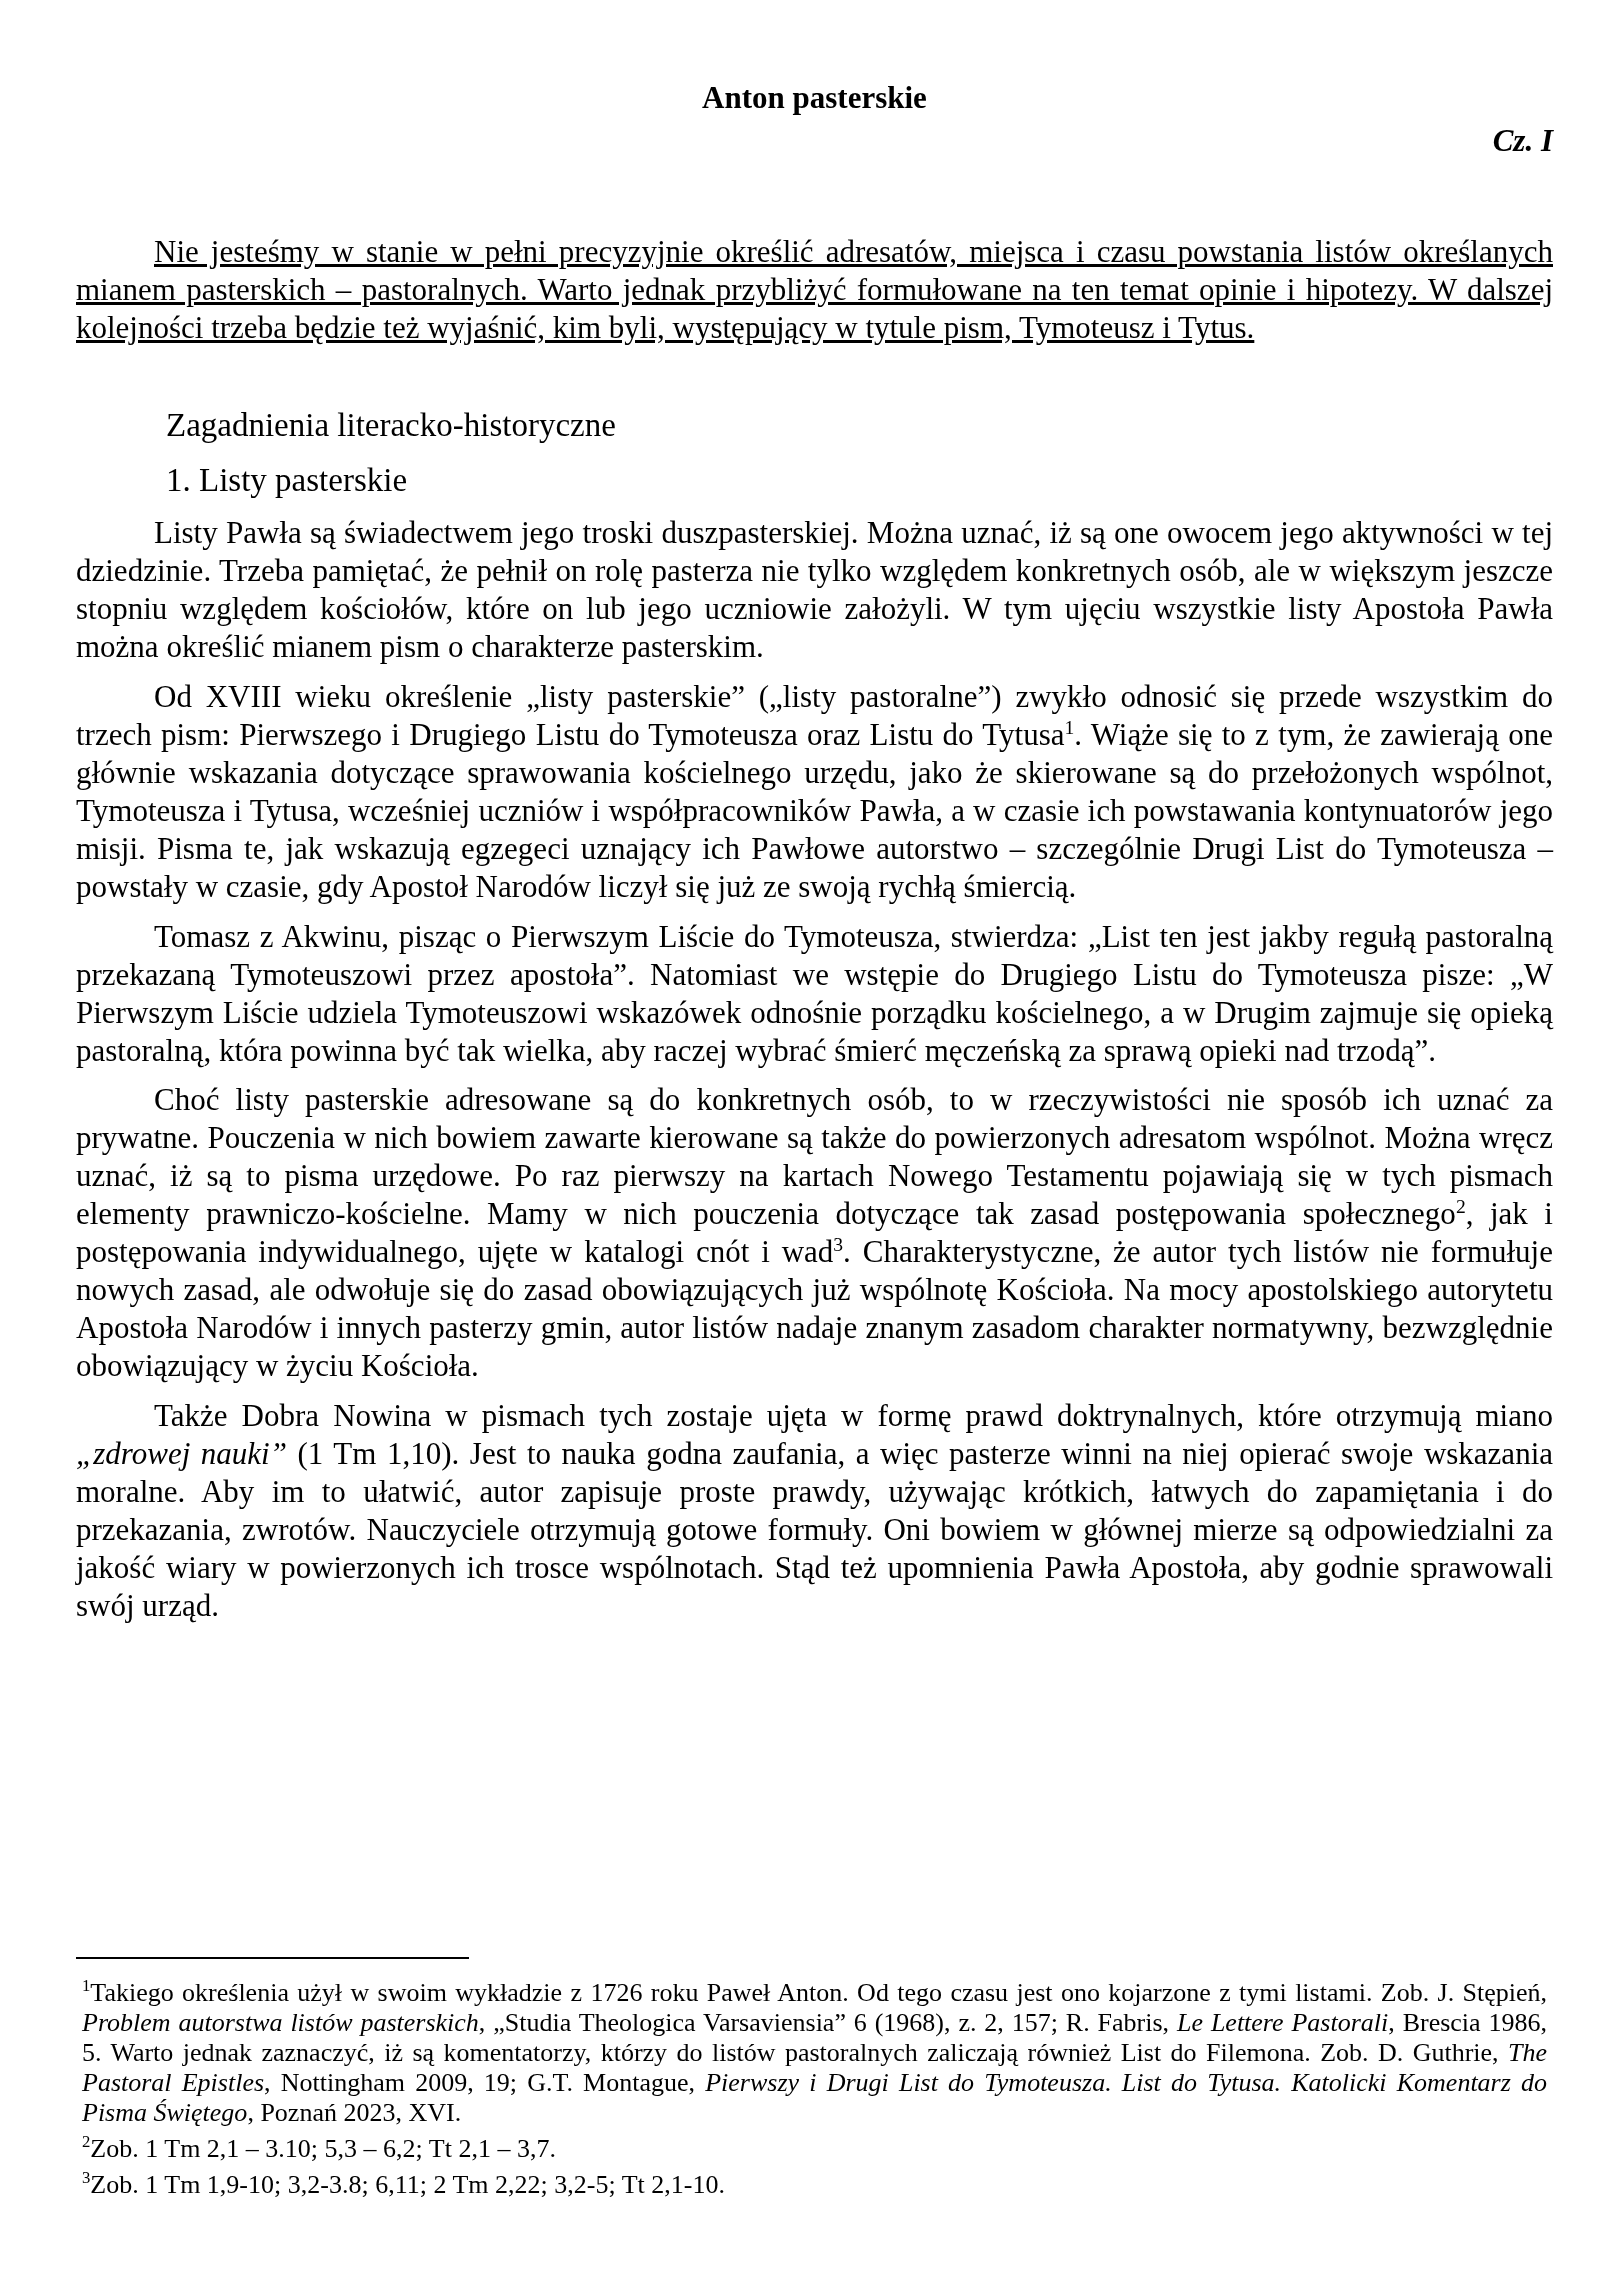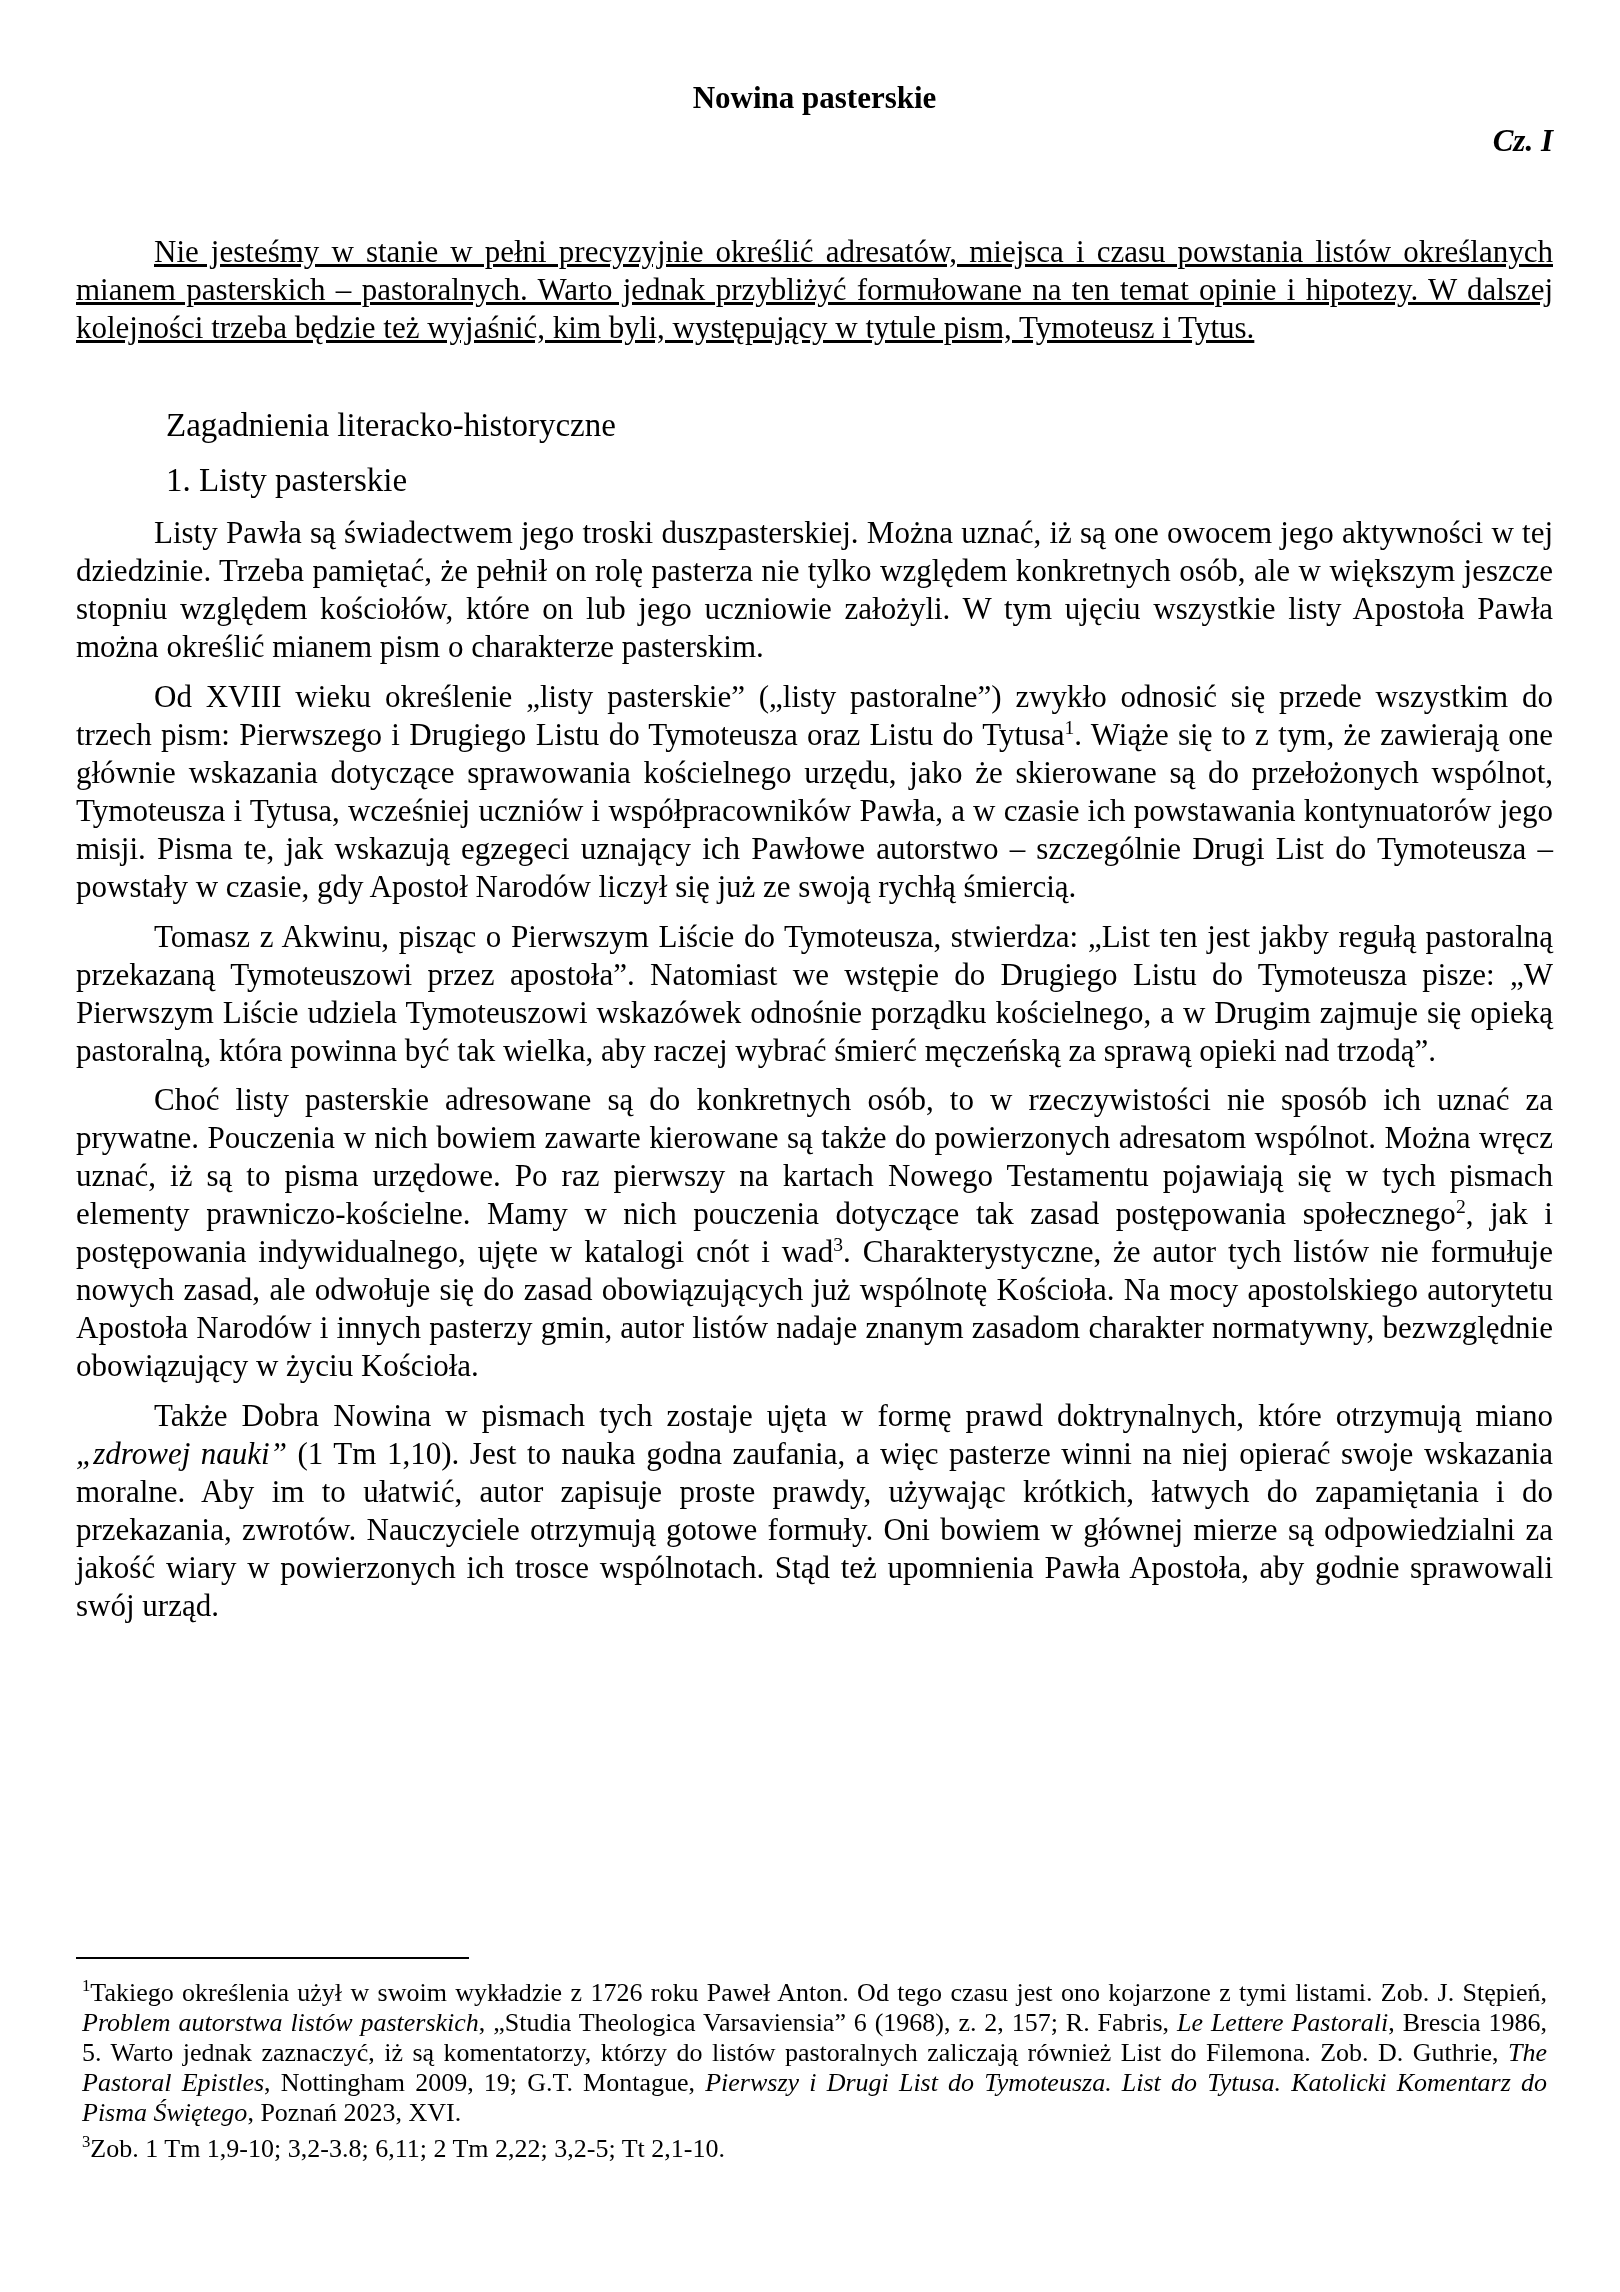--- a/index.html
+++ b/index.html
@@ -90,21 +90,21 @@
     }
     .fn sup {
       font-size: 16.7px;
     }
     .it { font-style: italic; }
   </style>
 </head>
 <body>
 
 <div class="page">
-  <h1 class="title">Nowina pasterskie</h1>
+  <h1 class="title">Anton pasterskie</h1>
   <h2 class="subtitle">Cz. I</h2>
 
   <p class="body-text para intro">Nie jesteśmy w stanie w pełni precyzyjnie określić adresatów, miejsca i czasu powstania listów określanych mianem pasterskich – pastoralnych. Warto jednak przybliżyć formułowane na ten temat opinie i hipotezy. W dalszej kolejności trzeba będzie też wyjaśnić, kim byli, występujący w tytule pism, Tymoteusz i Tytus.</p>
 
   <h3 class="heading h-section">Zagadnienia literacko-historyczne</h3>
   <h3 class="heading">1. Listy pasterskie</h3>
 
   <p class="body-text para">Listy Pawła są świadectwem jego troski duszpasterskiej. Można uznać, iż są one owocem jego aktywności w tej dziedzinie. Trzeba pamiętać, że pełnił on rolę pasterza nie tylko względem konkretnych osób, ale w większym jeszcze stopniu względem kościołów, które on lub jego uczniowie założyli. W tym ujęciu wszystkie listy Apostoła Pawła można określić mianem pism o charakterze pasterskim.</p>
 
   <p class="body-text para p-gap"><span>Od XVIII wieku określenie „listy pasterskie” („listy pastoralne”) zwykło odnosić się przede wszystkim do trzech pism: Pierwszego i Drugiego Listu do Tymoteusza oraz Listu do Tytusa</span><sup>1</sup><span>. Wiąże się to z tym, że zawierają one głównie wskazania dotyczące sprawowania kościelnego urzędu, jako że skierowane są do przełożonych wspólnot, Tymoteusza i Tytusa, wcześniej uczniów i współpracowników Pawła, a w czasie ich powstawania kontynuatorów jego misji. Pisma te, jak wskazują egzegeci uznający ich Pawłowe autorstwo – szczególnie Drugi List do Tymoteusza – powstały w czasie, gdy Apostoł Narodów liczył się już ze swoją rychłą śmiercią.</span></p>
@@ -113,15 +113,16 @@
 
   <p class="body-text para p-gap"><span>Choć listy pasterskie adresowane są do konkretnych osób, to w rzeczywistości nie sposób ich uznać za prywatne. Pouczenia w nich bowiem zawarte kierowane są także do powierzonych adresatom wspólnot. Można wręcz uznać, iż są to pisma urzędowe. Po raz pierwszy na kartach Nowego Testamentu pojawiają się w tych pismach elementy prawniczo-kościelne. Mamy w nich pouczenia dotyczące tak zasad postępowania społecznego</span><sup>2</sup><span>, jak i postępowania indywidualnego, ujęte w katalogi cnót i wad</span><sup>3</sup><span>. Charakterystyczne, że autor tych listów nie formułuje nowych zasad, ale odwołuje się do zasad obowiązujących już wspólnotę Kościoła. Na mocy apostolskiego autorytetu Apostoła Narodów i innych pasterzy gmin, autor listów nadaje znanym zasadom charakter normatywny, bezwzględnie obowiązujący w życiu Kościoła.</span></p>
 
   <p class="body-text para p-gap"><span>Także Dobra Nowina w pismach tych zostaje ujęta w formę prawd doktrynalnych, które otrzymują miano </span><span class="it">„zdrowej nauki”</span><span> (1 Tm 1,10). Jest to nauka godna zaufania, a więc pasterze winni na niej opierać swoje wskazania moralne. Aby im to ułatwić, autor zapisuje proste prawdy, używając krótkich, łatwych do zapamiętania i do przekazania, zwrotów. Nauczyciele otrzymują gotowe formuły. Oni bowiem w głównej mierze są odpowiedzialni za jakość wiary w powierzonych ich trosce wspólnotach. Stąd też upomnienia Pawła Apostoła, aby godnie sprawowali swój urząd.</span></p>
 </div>
 
 <div class="fn-rule"></div>
 
 <div class="footnotes">
   <p class="fn"><sup>1</sup><span>Takiego określenia użył w swoim wykładzie z 1726 roku Paweł Anton. Od tego czasu jest ono kojarzone z tymi listami. Zob. J. Stępień, </span><span class="it">Problem autorstwa listów pasterskich</span><span>, „Studia Theologica Varsaviensia” 6 (1968), z. 2, 157; R. Fabris, </span><span class="it">Le Lettere Pastorali</span><span>, Brescia 1986, 5. Warto jednak zaznaczyć, iż są komentatorzy, którzy do listów pastoralnych zaliczają również List do Filemona. Zob. D. Guthrie, </span><span class="it">The Pastoral Epistles</span><span>, Nottingham 2009, 19; G.T. Montague, </span><span class="it">Pierwszy i Drugi List do Tymoteusza. List do Tytusa. Katolicki Komentarz do Pisma Świętego</span><span>, Poznań 2023, XVI.</span></p>
+  <p class="fn"><sup>2</sup><span>Zob. 1 Tm 2,1 – 3.10; 5,3 – 6,2; Tt 2,1 – 3,7.</span></p>
   <p class="fn"><sup>3</sup><span>Zob. 1 Tm 1,9-10; 3,2-3.8; 6,11; 2 Tm 2,22; 3,2-5; Tt 2,1-10.</span></p>
 </div>
 
 
 </body></html>

